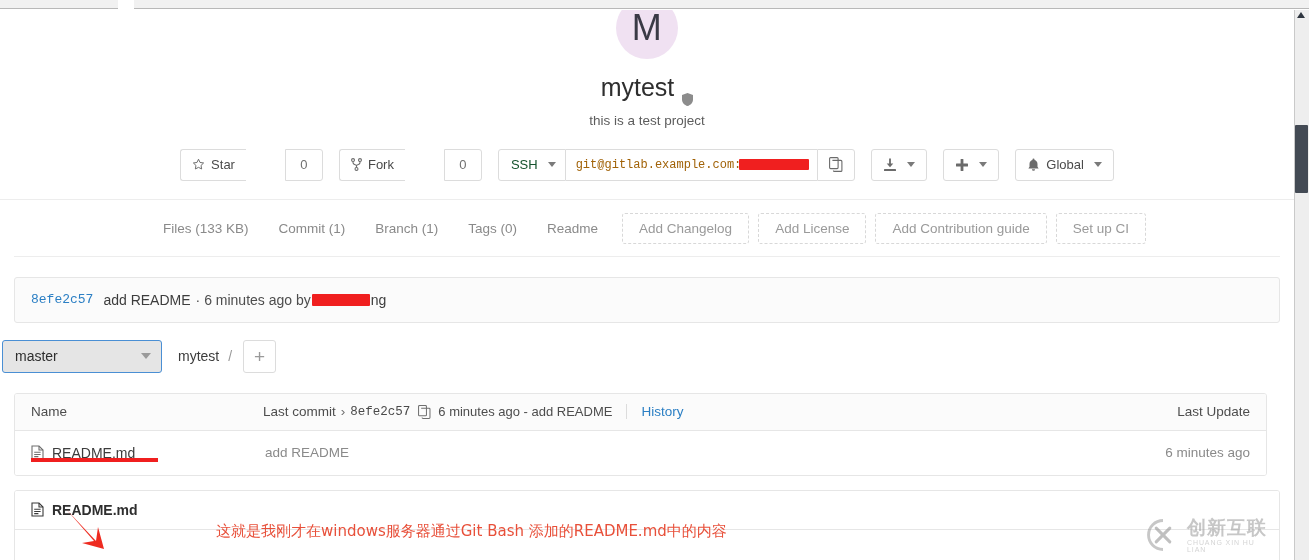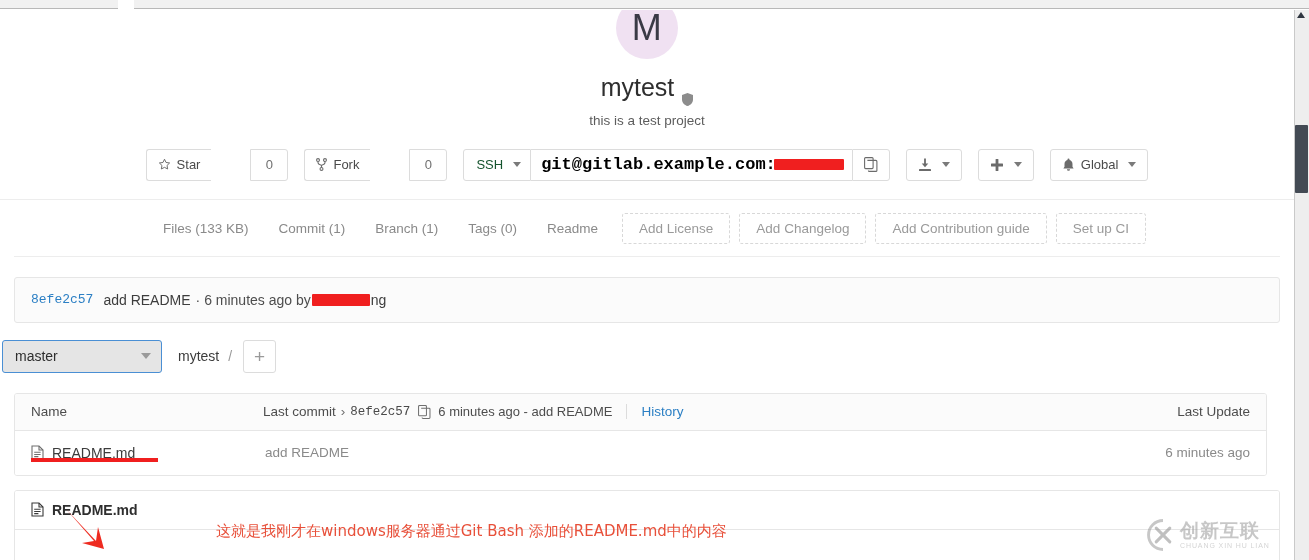--- a/index.html
+++ b/index.html
@@ -153,25 +153,24 @@
     display: flex;
     align-items: center;
     height: 32px;
     box-sizing: border-box;
     border: 1px solid #dcdcdc;
     border-left: none;
     border-right: none;
     background: #fff;
     padding: 0 8px 0 10px;
     font-family: "Liberation Mono", "DejaVu Sans Mono", monospace;
-    font-size: 17px;
-    color: #000000;
+    font-size: 12px;
+    color: #a16207;
     position: relative;
     white-space: nowrap;
-    font-weight: bold;
   }
   .redaction {
     display: inline-block;
     background: #f01f1f;
     height: 11px;
     border-radius: 1px;
     vertical-align: middle;
   }
   .clone-copy {
     border-radius: 0 3px 3px 0;
@@ -417,20 +416,21 @@
 
   
   .watermark {
     position: absolute;
     right: 18px;
     bottom: 2px;
     width: 130px;
     height: 46px;
     display: flex;
     align-items: center;
+    gap: 7px;
     opacity: 0.55;
     pointer-events: none;
   }
   .wm-logo {
     width: 34px; height: 34px;
     flex: none;
   }
   .wm-text { line-height: 1; }
   .wm-cn {
     font-size: 19px;
@@ -585,22 +585,22 @@
   </div>
 
   <div class="nav-sep"></div>
 
   <div class="info-bar">
     <span class="info-link">Files (133 KB)</span>
     <span class="info-link">Commit (1)</span>
     <span class="info-link">Branch (1)</span>
     <span class="info-link">Tags (0)</span>
     <span class="info-link">Readme</span>
+    <span class="dashed-btn">Add Changelog</span>
     <span class="dashed-btn">Add License</span>
-    <span class="dashed-btn">Add Changelog</span>
     <span class="dashed-btn">Add Contribution guide</span>
     <span class="dashed-btn">Set up CI</span>
   </div>
 
   <div class="commit-banner">
     <span class="sha">8efe2c57</span>
     <span class="commit-msg">add README</span>
     <span class="commit-meta">· 6 minutes ago by</span>
     <span class="author-redaction"></span>
     <span>ng</span>

